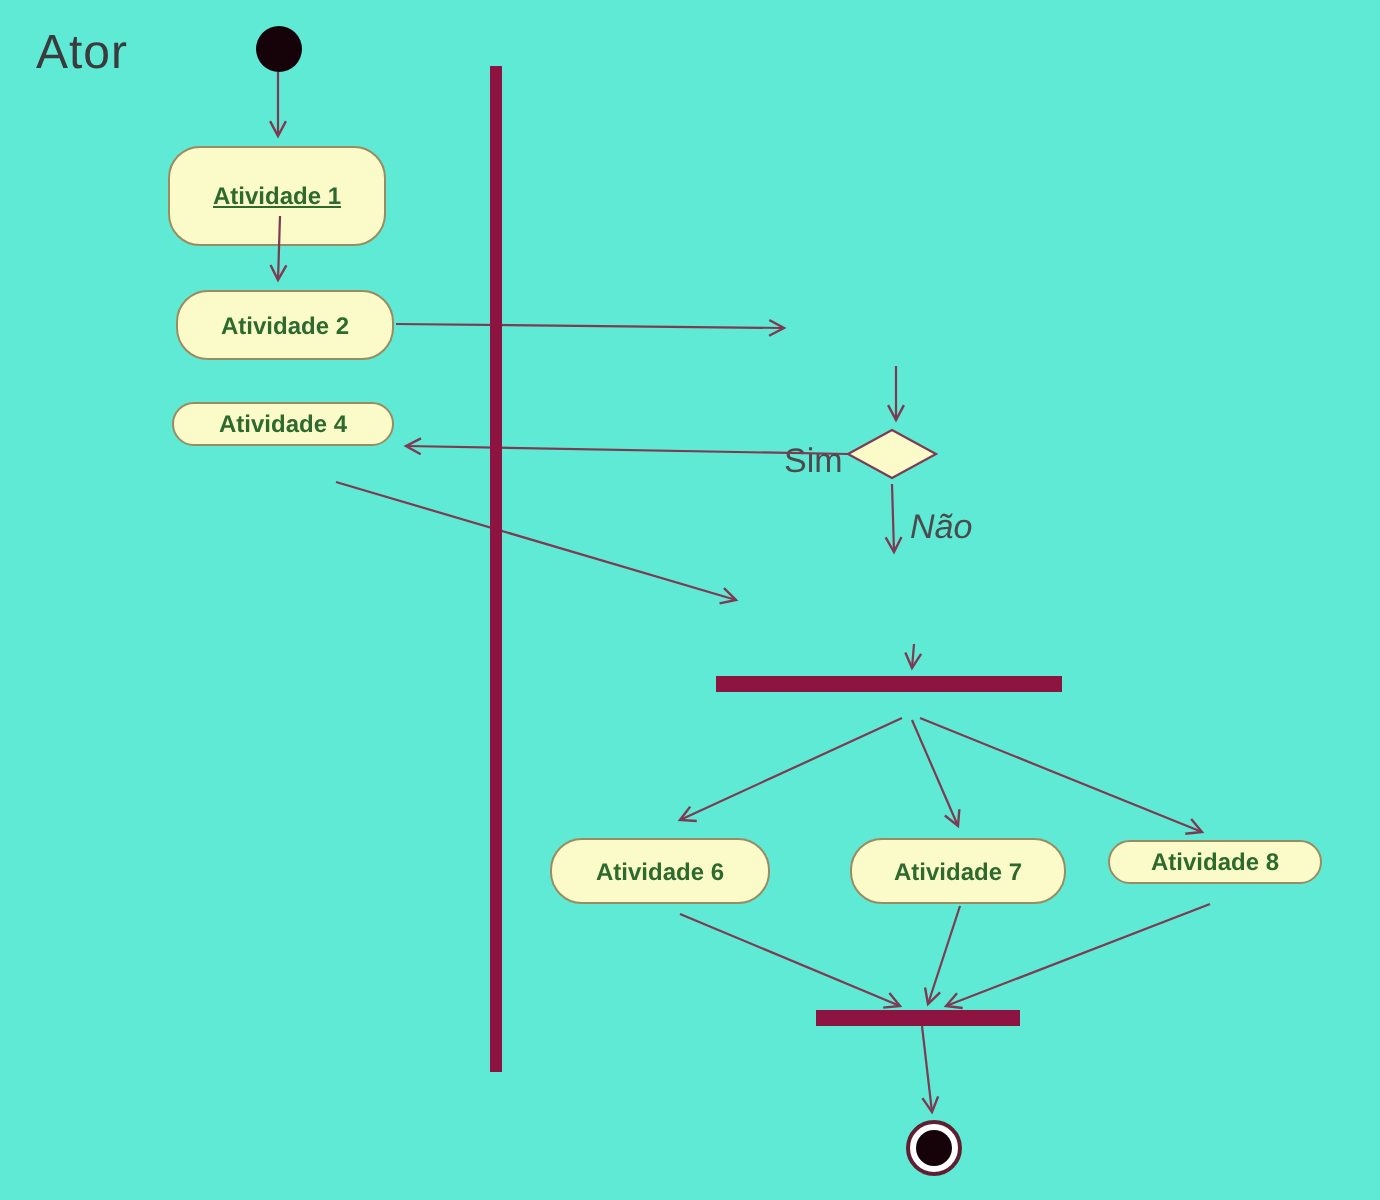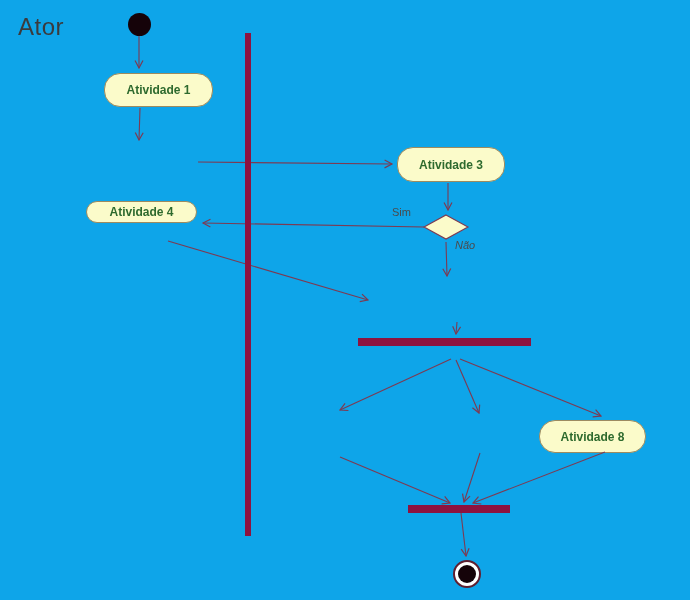--- a/index.html
+++ b/index.html
@@ -8,21 +8,21 @@
     --activity-text:#2e6a2e;
     --connector:#7d3a52;
     --bar:#8d1340;
     --lane-label:#3b3b3d;
     --guard:#4b4b4d;
     --node-black:#150309;
     --end-ring:#5f1f31;
   }
   html,body{margin:0;padding:0;background:#fff;}
   .canvas{
-    position:relative;width:690px;height:600px;background:#0ea5e9;
+    position:relative;width:690px;height:600px;background:#5eead4;
     font-family:"Liberation Sans","DejaVu Sans",sans-serif;overflow:hidden;
   }
   .lane-label{
     position:absolute;font-size:24px;color:var(--lane-label);
     letter-spacing:.5px;z-index:4;white-space:nowrap;
   }
   .lane-divider{
     position:absolute;left:245px;top:33px;width:6px;height:503px;
     background:var(--bar);z-index:3;
   }
@@ -35,43 +35,45 @@
   .start-node{
     position:absolute;left:128px;top:13px;width:23px;height:23px;border-radius:50%;
     background:var(--node-black);z-index:2;
   }
   .end-node{
     position:absolute;left:453px;top:560px;width:28px;height:28px;border-radius:50%;
     border:2px solid var(--end-ring);box-sizing:border-box;background:#fff;
     display:flex;align-items:center;justify-content:center;z-index:2;
   }
   .end-node-inner{width:18px;height:18px;border-radius:50%;background:var(--node-black);}
-  .guard{position:absolute;font-size:11px;color:var(--guard);z-index:2;white-space:nowrap;}
+  .guard{position:absolute;font-size:17px;color:var(--guard);z-index:2;white-space:nowrap;margin-top:15px;}
   svg.connectors{position:absolute;left:0;top:0;z-index:2;pointer-events:none;}
   .edge{stroke:var(--connector);stroke-width:1.1;fill:none;}
   .diamond{stroke:var(--connector);stroke-width:1.1;}
 </style>
 </head>
 <body>
 
 <div class="canvas">
 
   <div class="lane-label" style="left:18px;top:13px;">Ator</div>
 
   <div class="lane-divider"></div>
 
   <div class="start-node"></div>
   <div class="end-node">
     <div class="end-node-inner"></div>
   </div>
 
-  <div class="activity" style="left:104px;top:73px;width:109px;height:34px;">Atividade 1</div>
-  <div class="activity" style="left:397px;top:147px;width:108px;height:35px;">Atividade 3</div>
+  <div class="activity" style="left:84px;top:73px;width:109px;height:50px;text-decoration:underline;">Atividade 1</div>
+  <div class="activity" style="left:88px;top:145px;width:109px;height:35px;">Atividade 2</div>
   <div class="activity" style="left:86px;top:201px;width:111px;height:22px;">Atividade 4</div>
-  <div class="activity" style="left:539px;top:420px;width:107px;height:33px;">Atividade 8</div>
+  <div class="activity" style="left:275px;top:419px;width:110px;height:33px;">Atividade 6</div>
+  <div class="activity" style="left:425px;top:419px;width:108px;height:33px;">Atividade 7</div>
+  <div class="activity" style="left:554px;top:420px;width:107px;height:22px;">Atividade 8</div>
 
   <div class="guard" style="left:392px;top:206px;">Sim</div>
   <div class="guard" style="left:455px;top:239px;font-style:italic;">Não</div>
 
   <div class="bar" style="left:358px;top:338px;width:173px;height:8px;"></div>
   <div class="bar" style="left:408px;top:505px;width:102px;height:8px;"></div>
 
   <svg class="connectors" width="690" height="600" viewBox="0 0 690 600">
     <defs>
       <marker id="arrow" viewBox="0 0 10 10" refX="8.5" refY="5" markerWidth="9" markerHeight="9" orient="auto">

